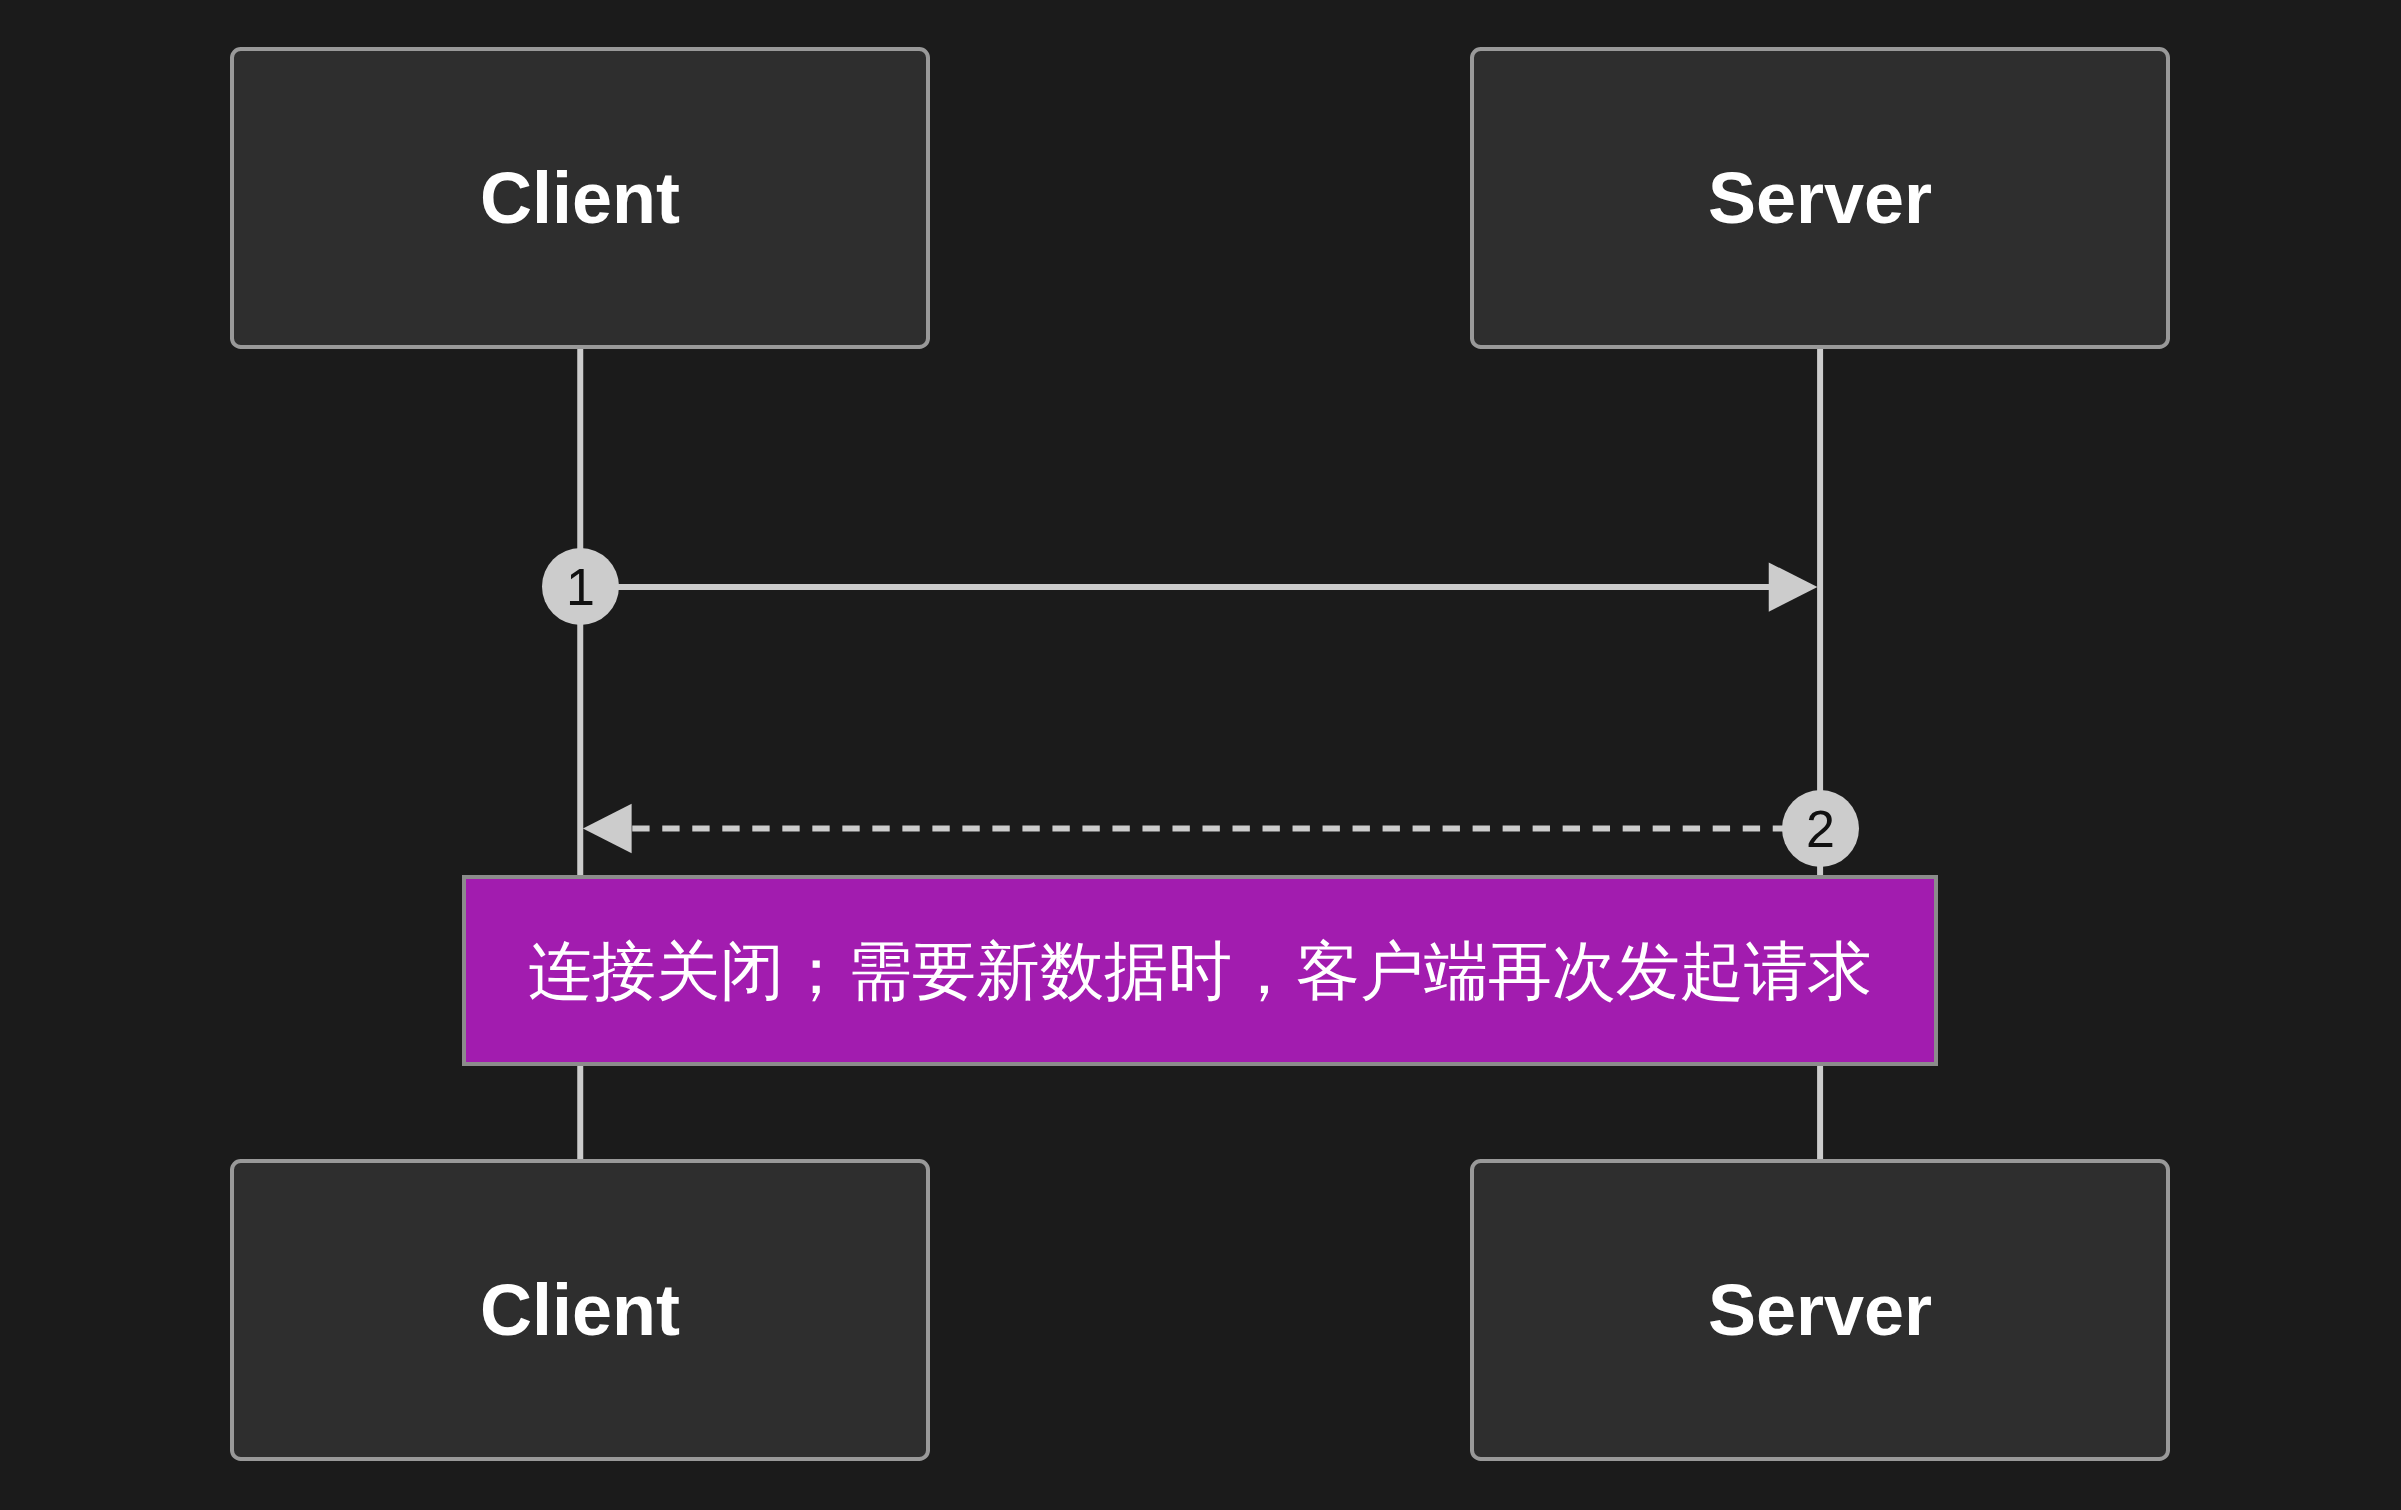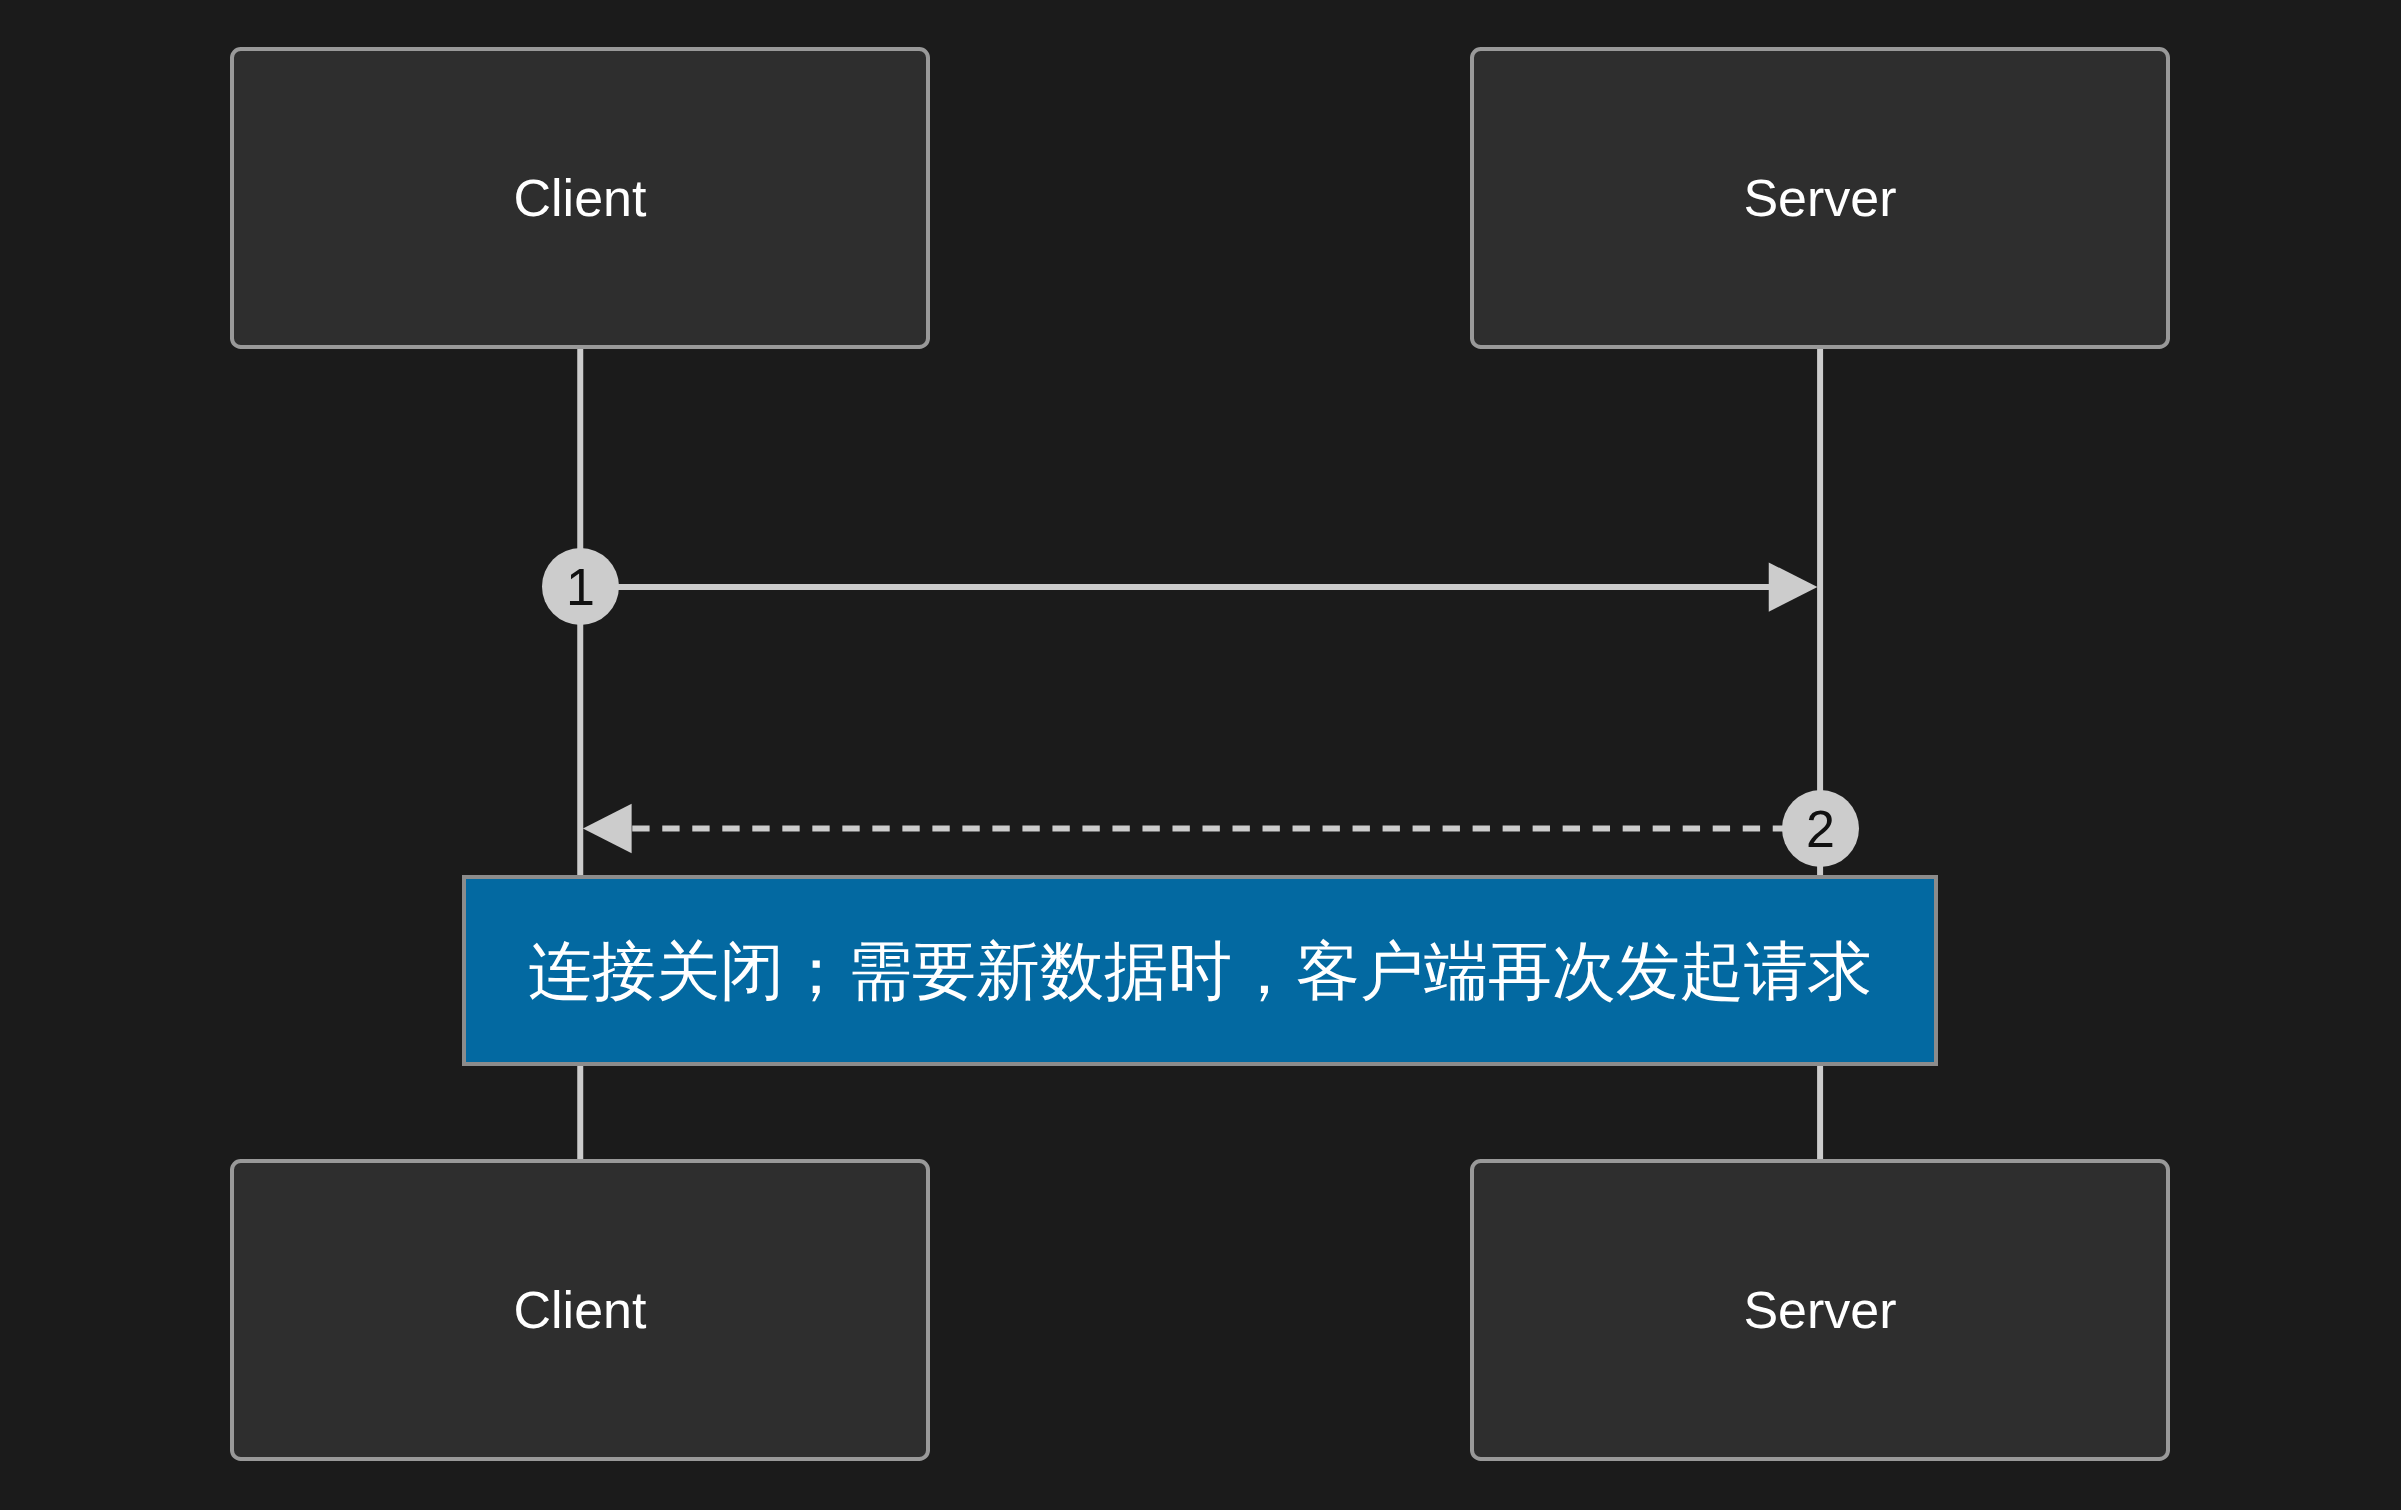--- a/index.html
+++ b/index.html
@@ -27,23 +27,24 @@
     box-sizing: border-box;
     background: #2e2e2e;
     border: 4.7px solid #999999;
     border-radius: 10.7px;
     display: flex;
     align-items: center;
     justify-content: center;
   }
   .actor-box .actor-label {
     color: #ffffff;
-    font-size: 52px;
+    font-size: 72px;
     line-height: 1;
     white-space: nowrap;
+    font-weight: bold;
   }
   .actor-client-top  { left: 230px;  top: 47px; }
   .actor-server-top  { left: 1470px; top: 47px; }
   .actor-client-bot  { left: 230px;  top: 1159px; }
   .actor-server-bot  { left: 1470px; top: 1159px; }
 
   .msg-label {
     position: absolute;
     transform: translateX(-50%);
     color: #d6d6d6;
@@ -71,21 +72,21 @@
   .seq-badge-1 { left: 542px;  top: 548px; }
   .seq-badge-2 { left: 1782px; top: 790px; }
 
   .note-box {
     position: absolute;
     left: 462px;
     top: 875px;
     width: 1476px;
     height: 191px;
     box-sizing: border-box;
-    background: #0369a1;
+    background: #a21caf;
     border: 4.7px solid #8c8c8c;
     display: flex;
     align-items: center;
     justify-content: center;
   }
   .note-box .note-label {
     color: #ffffff;
     font-size: 64px;
     line-height: 1;
     white-space: nowrap;

